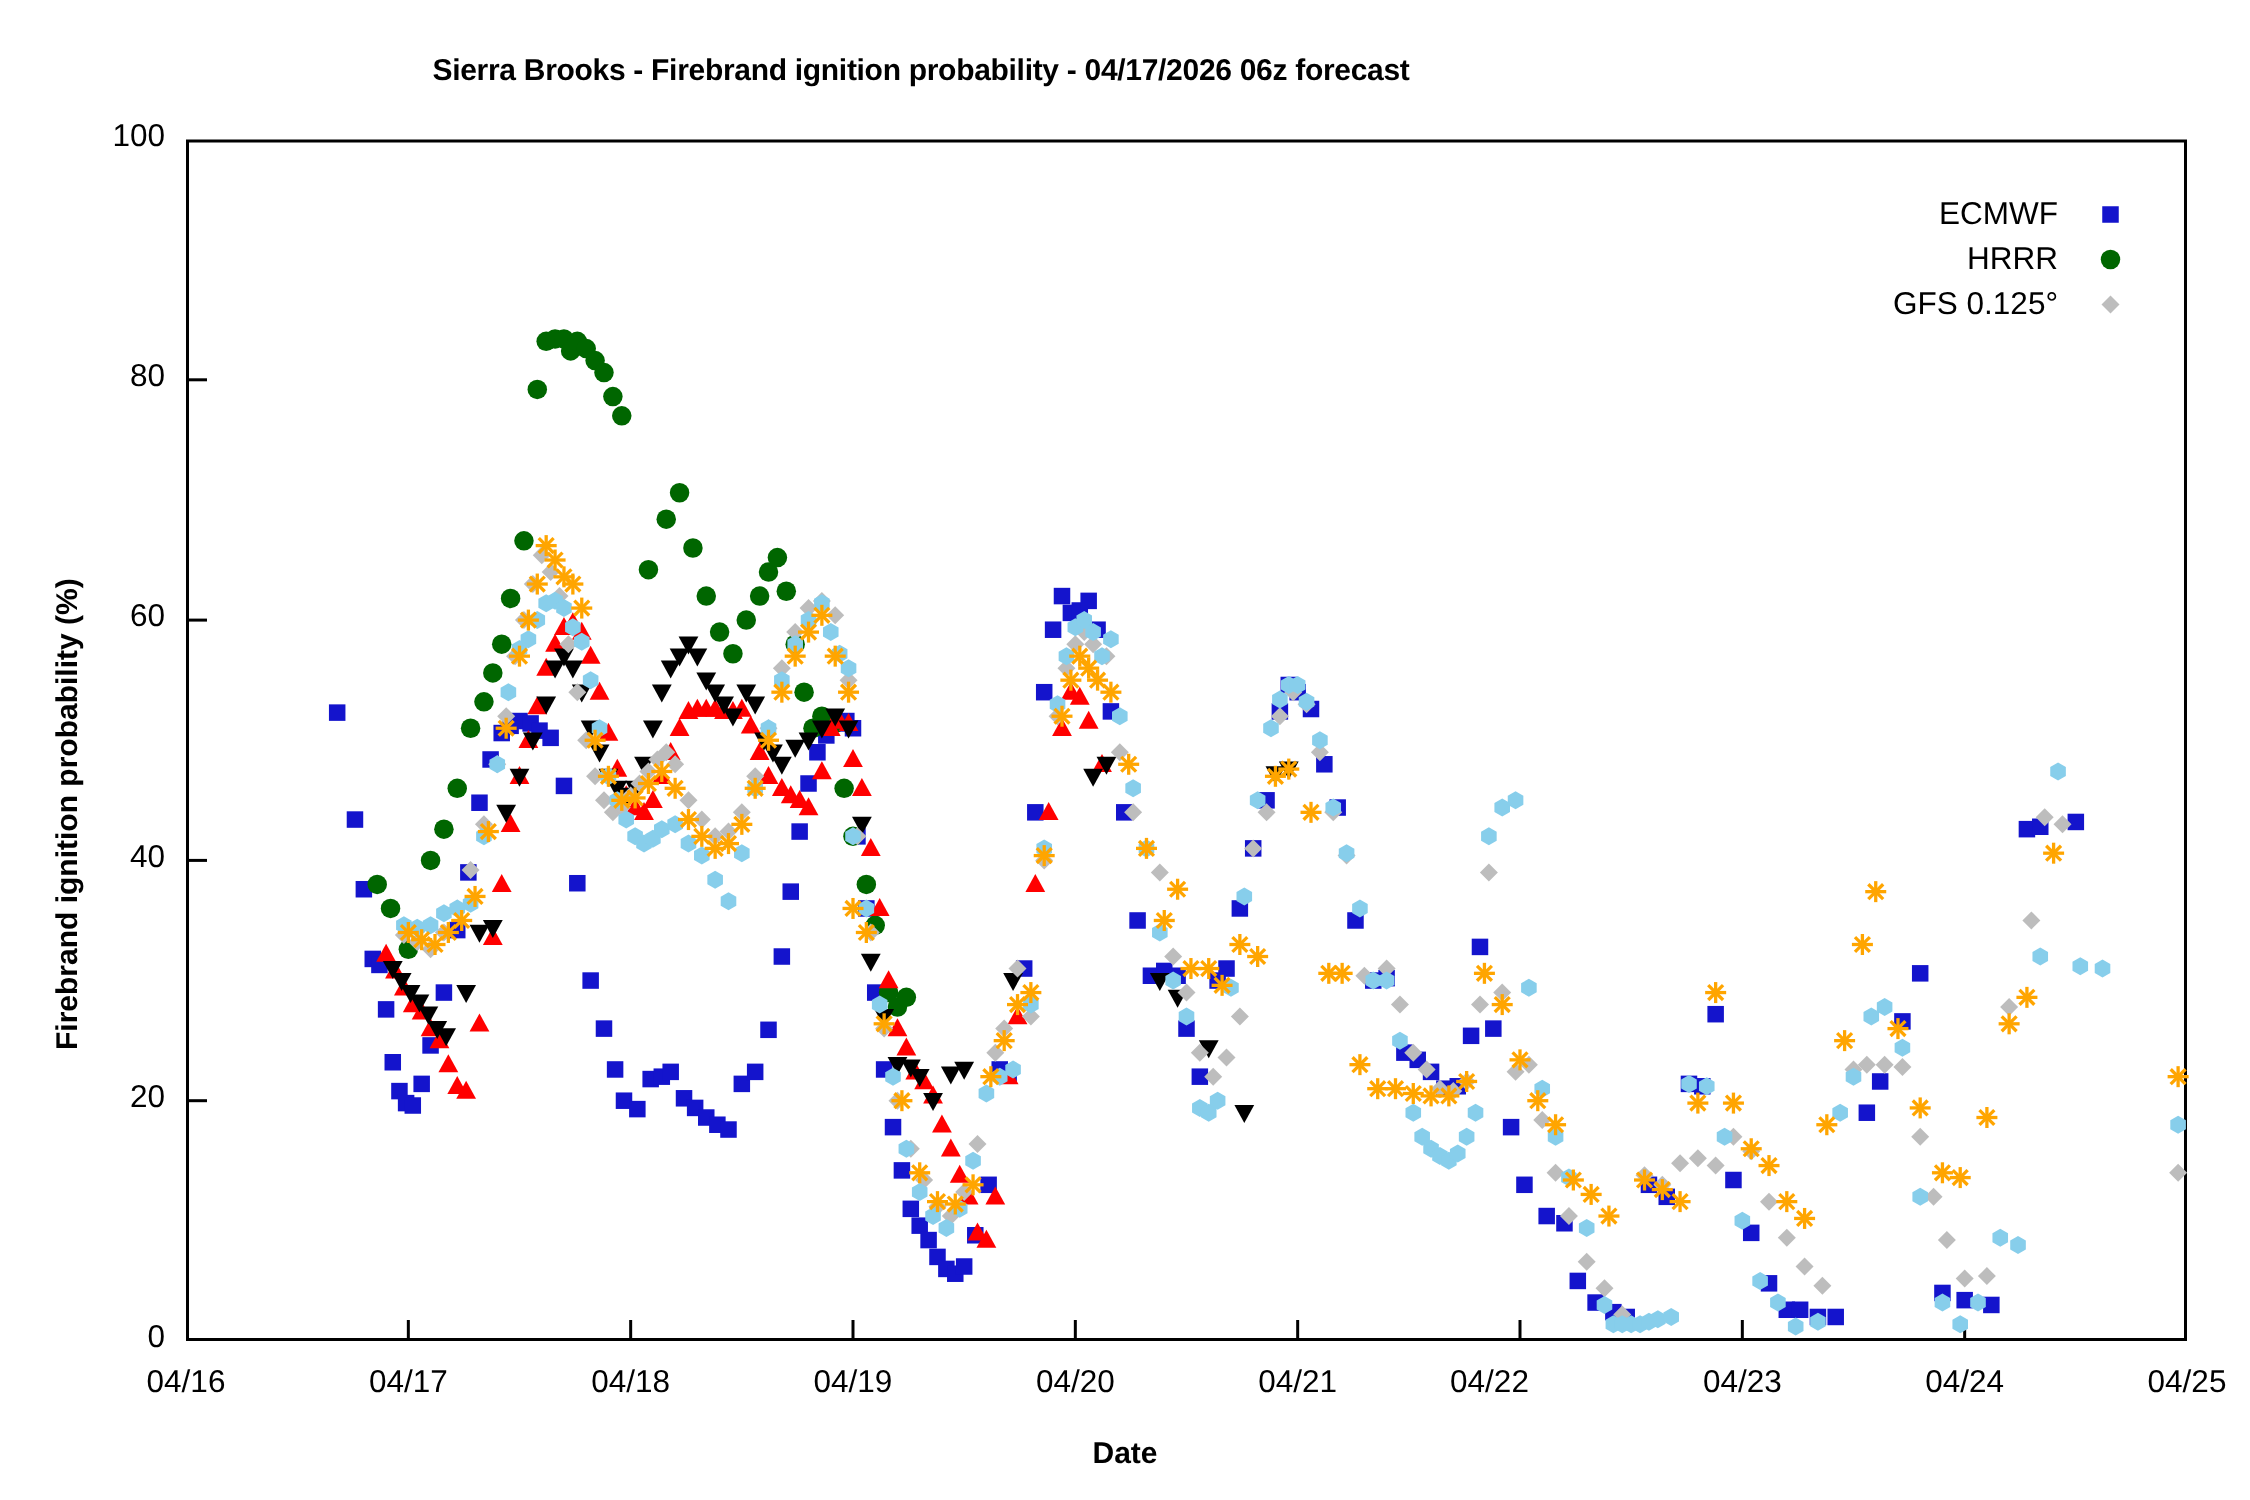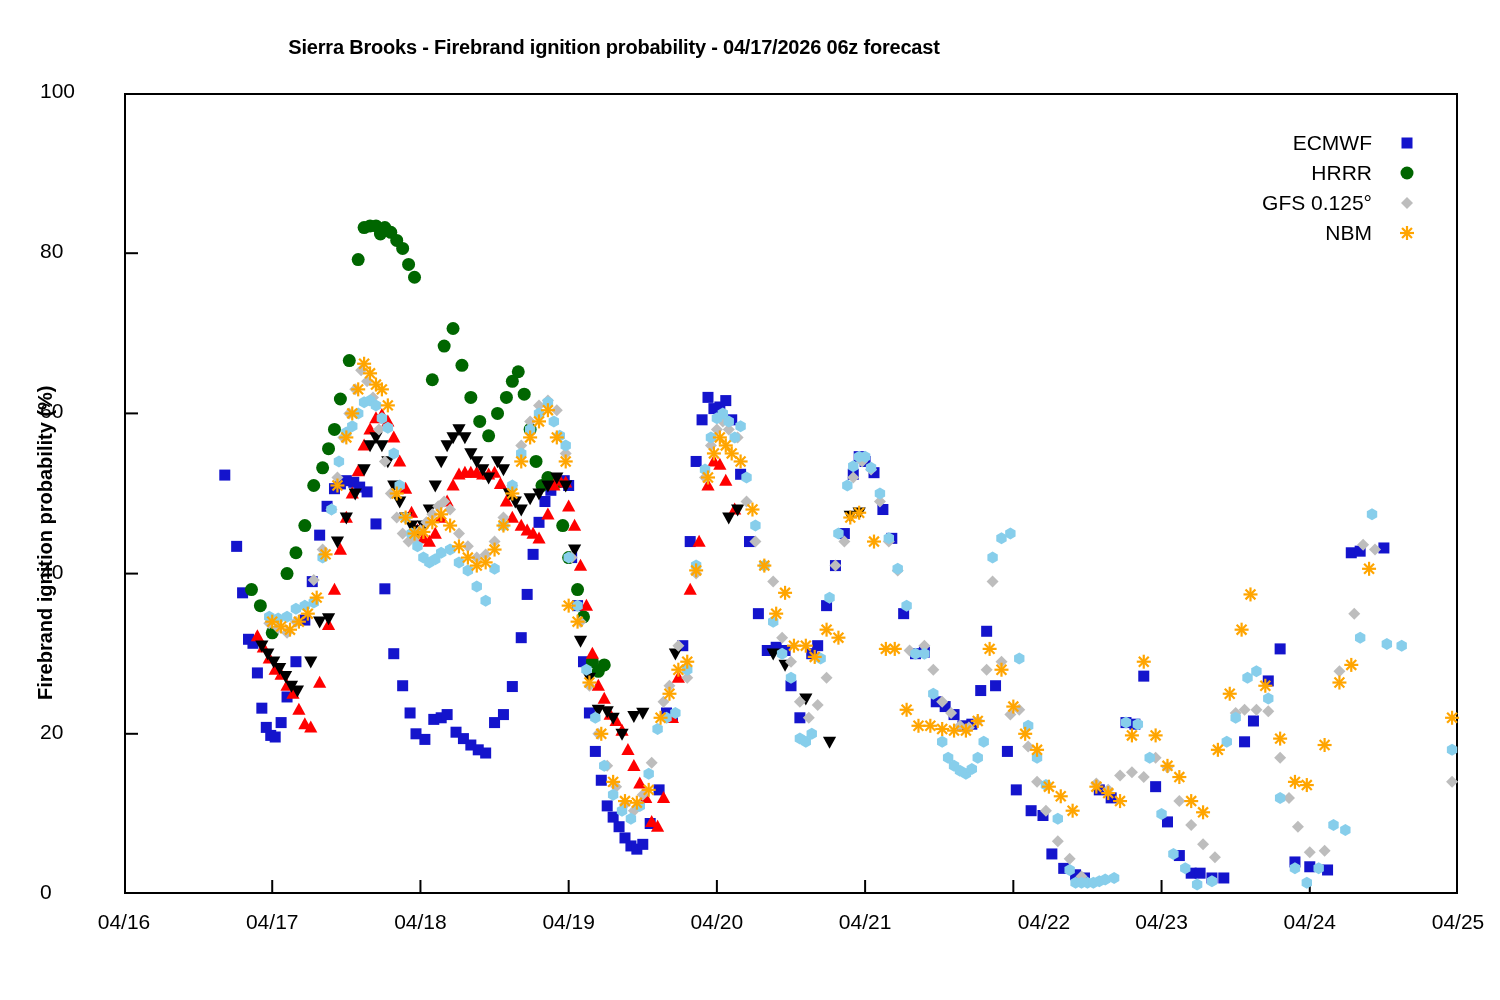--- a/index.html
+++ b/index.html
@@ -4,21 +4,21 @@
 <style>
   html,body{margin:0;padding:0;background:#ffffff;}
   body{width:1500px;height:1000px;position:relative;
        font-family:"Liberation Sans", sans-serif;color:#000;}
   #chart-root{position:absolute;inset:0;}
   #chart-title{position:absolute;left:0;top:36px;width:1228px;text-align:center;
        font-size:20px;font-weight:bold;letter-spacing:-0.2px;}
   #plot-frame{position:absolute;left:124px;top:93px;width:1334px;height:801px;
        border:2px solid #000;box-sizing:border-box;}
   #svg-layer{position:absolute;left:0;top:0;width:1500px;height:1000px;overflow:visible;}
-  .ytick-label{position:absolute;font-size:21px;text-align:left;width:70px;}
+  .ytick-label{position:absolute;font-size:21px;text-align:right;width:70px;}
   .xtick-label{position:absolute;font-size:21px;text-align:center;width:120px;}
   #y-axis-title{position:absolute;font-size:20px;font-weight:bold;
        transform:rotate(-90deg);transform-origin:left top;white-space:nowrap;
        left:34px;top:700px;}
   #x-axis-title{position:absolute;font-size:20px;font-weight:bold;
        left:0;top:958px;width:1500px;text-align:center;}
   #legend{position:absolute;left:1120px;top:108px;width:300px;margin-top:20px;}
   .legend-row{display:flex;align-items:center;justify-content:flex-end;height:30px;}
   .legend-label{font-size:21px;text-align:right;padding-right:22px;white-space:nowrap;}
   .legend-mark{width:26px;height:26px;display:flex;align-items:center;justify-content:center;}
@@ -1281,20 +1281,21 @@
         <g>
           <line x1="1445.07" y1="717.78" x2="1459.07" y2="717.78" stroke="#FFA500" stroke-width="2.2"></line>
           <line x1="1447.12" y1="712.83" x2="1457.02" y2="722.73" stroke="#FFA500" stroke-width="2.2"></line>
           <line x1="1452.07" y1="710.78" x2="1452.07" y2="724.78" stroke="#FFA500" stroke-width="2.2"></line>
           <line x1="1457.02" y1="712.83" x2="1447.12" y2="722.73" stroke="#FFA500" stroke-width="2.2"></line>
         </g>
       </g>
     </svg>
 
   <div id="y-axis-title">Firebrand ignition probability (%)</div>
+  <div id="x-axis-title">Date</div>
 
   <div id="legend">
       <div class="legend-row">
         <div class="legend-label">ECMWF</div>
         <div class="legend-mark">
           <svg width="26" height="26">
             <rect x="7.5" y="7.5" width="11" height="11" fill="#1414CC"></rect>
           </svg>
         </div>
       </div>
@@ -1307,43 +1308,30 @@
         </div>
       </div>
       <div class="legend-row">
         <div class="legend-label">GFS 0.125°</div>
         <div class="legend-mark">
           <svg width="26" height="26">
             <polygon points="13,7 19,13 13,19 7,13" fill="#BDBDBD"></polygon>
           </svg>
         </div>
       </div>
-      <div class="legend-row">
-        <div class="legend-label">NBM</div>
-        <div class="legend-mark">
-          <svg width="26" height="26">
-            <g>
-              <line x1="6.00" y1="13.00" x2="20.00" y2="13.00" stroke="#FFA500" stroke-width="2.2"></line>
-              <line x1="8.05" y1="8.05" x2="17.95" y2="17.95" stroke="#FFA500" stroke-width="2.2"></line>
-              <line x1="13.00" y1="6.00" x2="13.00" y2="20.00" stroke="#FFA500" stroke-width="2.2"></line>
-              <line x1="17.95" y1="8.05" x2="8.05" y2="17.95" stroke="#FFA500" stroke-width="2.2"></line>
-            </g>
-          </svg>
-        </div>
-      </div>
     </div>
 <div class="ytick-label" style="left: 40px; top: 880px;">0</div>
     <div class="ytick-label" style="left: 40px; top: 719.8px;">20</div>
     <div class="ytick-label" style="left: 40px; top: 559.6px;">40</div>
     <div class="ytick-label" style="left: 40px; top: 399.4px;">60</div>
     <div class="ytick-label" style="left: 40px; top: 239.2px;">80</div>
     <div class="ytick-label" style="left: 40px; top: 79px;">100</div>
     <div class="xtick-label" style="left: 64px; top: 910px;">04/16</div>
     <div class="xtick-label" style="left: 212.222px; top: 910px;">04/17</div>
     <div class="xtick-label" style="left: 360.444px; top: 910px;">04/18</div>
     <div class="xtick-label" style="left: 508.667px; top: 910px;">04/19</div>
     <div class="xtick-label" style="left: 656.889px; top: 910px;">04/20</div>
     <div class="xtick-label" style="left: 805.111px; top: 910px;">04/21</div>
-    <div class="xtick-label" style="left: 984px; top: 910px;">04/22</div>
+    <div class="xtick-label" style="left: 933px; top: 910px;">04/22</div>
     <div class="xtick-label" style="left: 1101.56px; top: 910px;">04/23</div>
     <div class="xtick-label" style="left: 1249.78px; top: 910px;">04/24</div>
     <div class="xtick-label" style="left: 1398px; top: 910px;">04/25</div>
   </div>
 
 </body></html>

